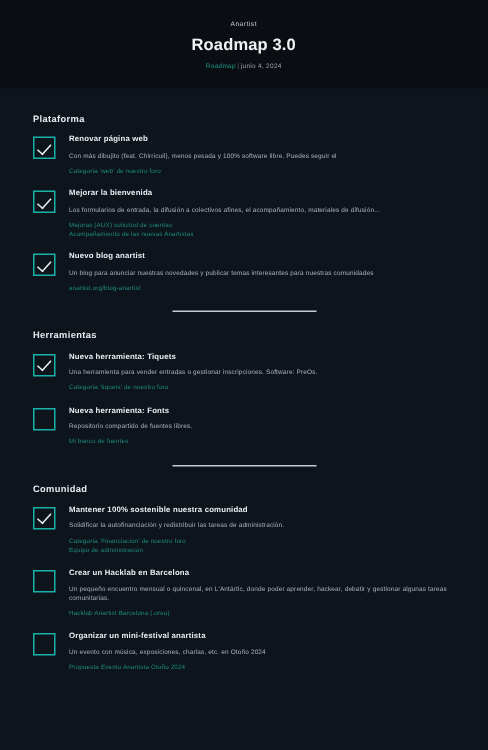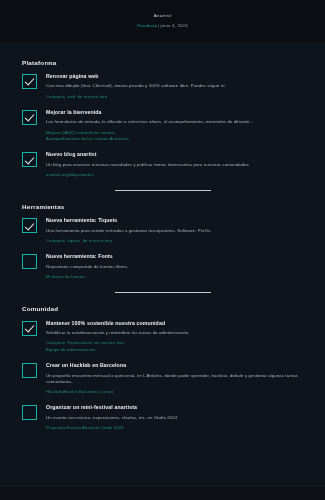--- a/index.html
+++ b/index.html
@@ -142,20 +142,21 @@
     background: #c3ccd6;
   }
 </style>
 </head>
 <body>
 
 <div class="page">
 
   <div class="header">
     <div class="brand">Anartist</div>
+    <div class="doc-title">Roadmap 3.0</div>
     <div class="meta">
       <span class="cat">Roadmap</span><span class="sep">|</span><span>junio 4, 2024</span>
     </div>
   </div>
 
   <div class="content">
 
     <div class="section">
       <div class="section-title">Plataforma</div>
 

